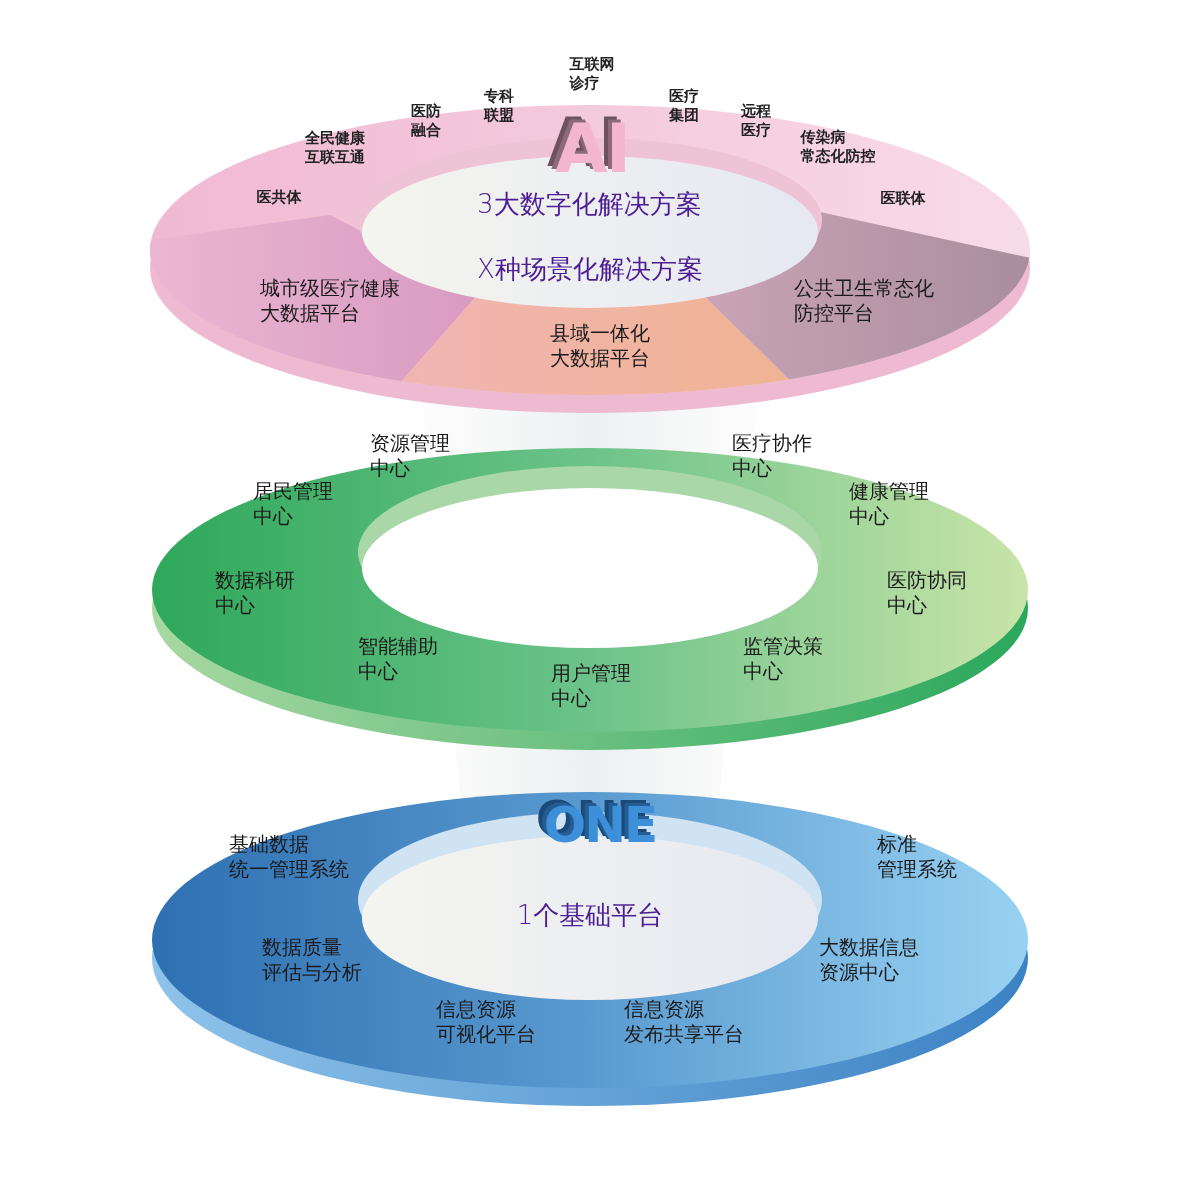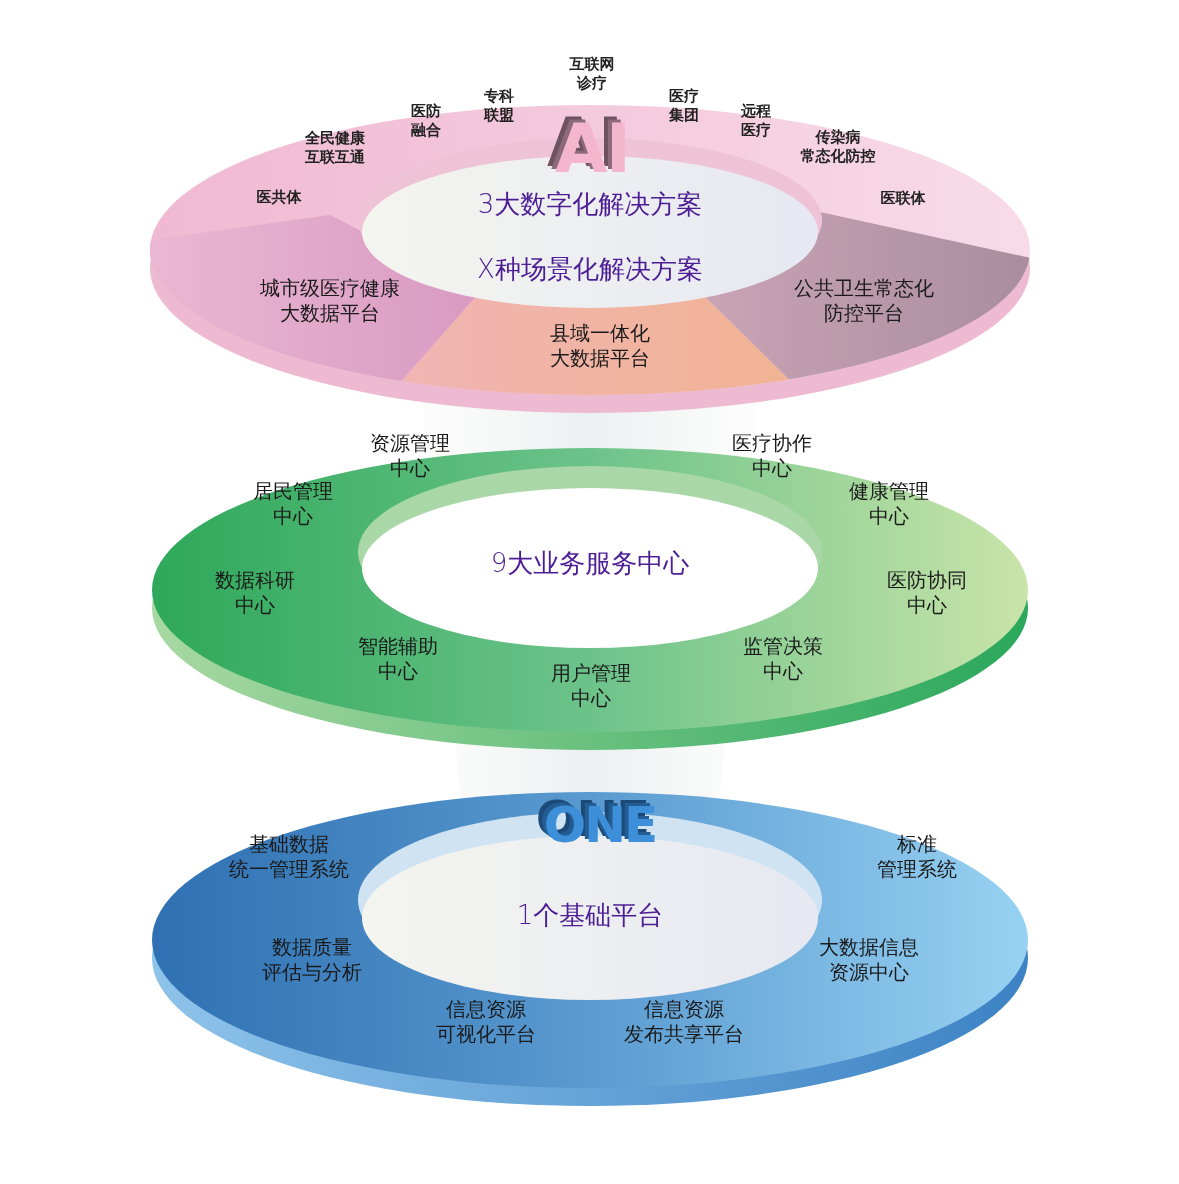--- a/index.html
+++ b/index.html
@@ -1,19 +1,19 @@
 <!DOCTYPE html>
 <html><head>
 <meta charset="utf-8">
 <style>
   html,body{margin:0;padding:0;background:#ffffff;}
   body{width:1179px;height:1184px;position:relative;overflow:hidden;font-family:"DejaVu Sans","Liberation Sans",sans-serif;}
   #stage{position:absolute;left:0;top:0;width:1179px;height:1184px;}
   svg{position:absolute;left:0;top:0;}
-  .lbl{position:absolute;text-align:center;color:#1a1a1a;white-space:pre-line;transform:translate(-50%,-50%);line-height:1.25;}
+  .lbl{position:absolute;text-align:left;color:#1a1a1a;white-space:pre-line;transform:translate(-50%,-50%);line-height:1.25;}
   .small{font-size:15px;font-weight:bold;color:#222;}
   .mid{font-size:20px;color:#1a1a1a;}
   .center{font-size:26px;color:#4c1d95;font-weight:300;line-height:1.25;}
   .logo{position:absolute;font-family:"DejaVu Sans","Liberation Sans",sans-serif;font-weight:bold;transform:translate(-50%,-50%);letter-spacing:-2px;}
 </style>
 </head>
 <body>
 
 <div id="stage">
   <svg width="1179" height="1184" viewBox="0 0 1179 1184">
@@ -120,21 +120,20 @@
 常态化防控</div>
   <div class="lbl small" style="left:903px;top:198px;">医联体</div>
 
   <div class="lbl mid" style="left:330px;top:301px;">城市级医疗健康
 大数据平台</div>
   <div class="lbl mid" style="left:600px;top:346px;">县域一体化
 大数据平台</div>
   <div class="lbl mid" style="left:864px;top:301px;">公共卫生常态化
 防控平台</div>
 
-  <div class="lbl center" style="left:590px;top:563px;">9大业务服务中心</div>
   <div class="lbl mid" style="left:410px;top:456px;">资源管理
 中心</div>
   <div class="lbl mid" style="left:772px;top:456px;">医疗协作
 中心</div>
   <div class="lbl mid" style="left:293px;top:504px;">居民管理
 中心</div>
   <div class="lbl mid" style="left:889px;top:504px;">健康管理
 中心</div>
   <div class="lbl mid" style="left:255px;top:593px;">数据科研
 中心</div>

